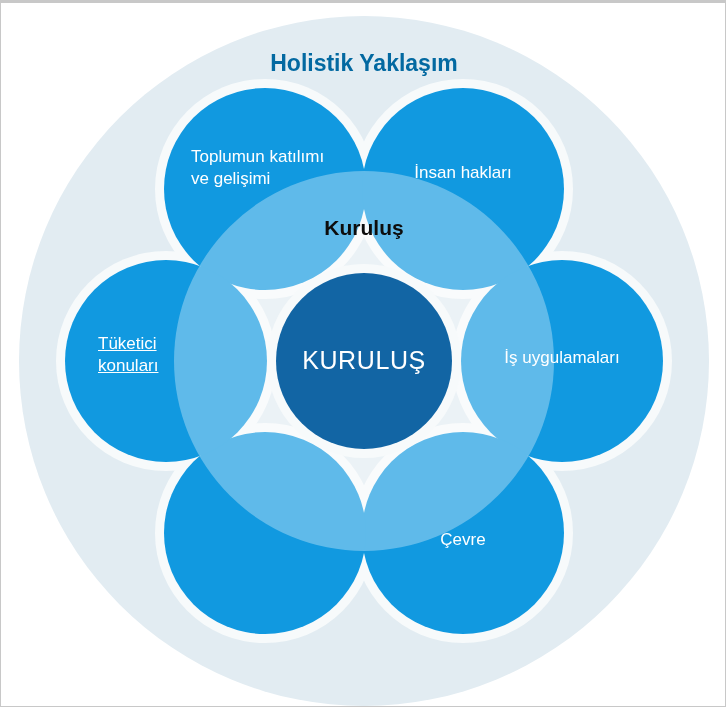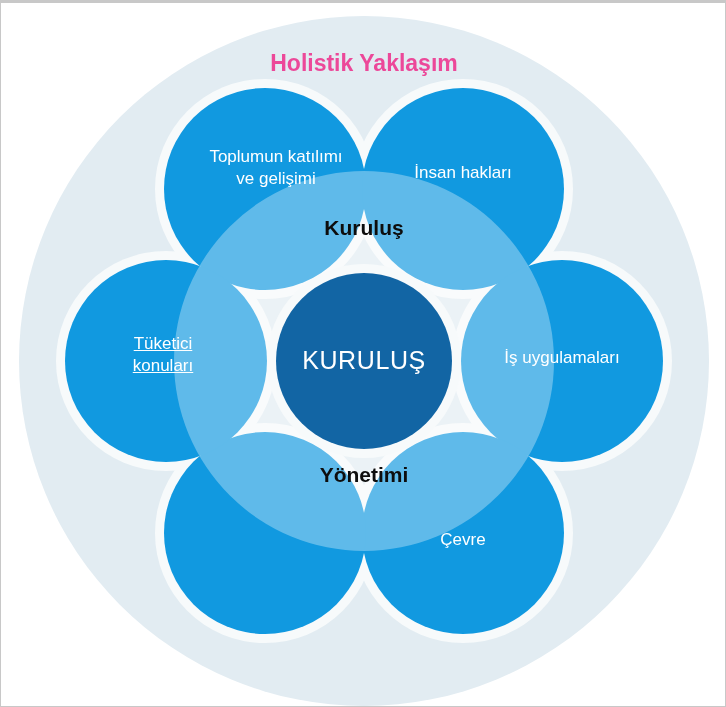--- a/index.html
+++ b/index.html
@@ -36,24 +36,24 @@
     line-height: 1.28;
     white-space: pre-line;
     pointer-events: none;
   }
   .petal-label {
     color: #ffffff;
     font-size: 17px;
     font-weight: 400;
   }
   .petal-label.left-align {
-    text-align: center;
+    text-align: left;
   }
   .ring-label {
-    color: #ec4899;
+    color: #0369a1;
     font-size: 23px;
     font-weight: bold;
   }
   .mid-label {
     color: #0d0d0d;
     font-size: 21px;
     font-weight: bold;
     text-align: center;
   }
   .core-label {
@@ -102,21 +102,20 @@
 
       <circle cx="363" cy="358" r="97" fill="#f7fafb"></circle>
 
       <circle cx="363" cy="358" r="88" fill="#1265a4"></circle>
     </g>
   </svg>
 
   <div class="lbl ring-label" style="left:0; top:46px; width:726px;">Holistik Yaklaşım</div>
 
   <div class="lbl mid-label" style="left:263px; top:212px; width:200px;">Kuruluş</div>
-  <div class="lbl mid-label" style="left:263px; top:459px; width:200px;">Yönetimi</div>
 
   <div class="lbl core-label" style="left:263px; top:341px; width:200px;">KURULUŞ</div>
 
   <div class="lbl petal-label left-align" style="left:190px; top:143px; width:170px;">Toplumun katılımı
 ve gelişimi</div>
 
   <div class="lbl petal-label" style="left:382px; top:159px; width:160px;">İnsan hakları</div>
 
   <div class="lbl petal-label" style="left:402px; top:526px; width:120px;">Çevre</div>
 

